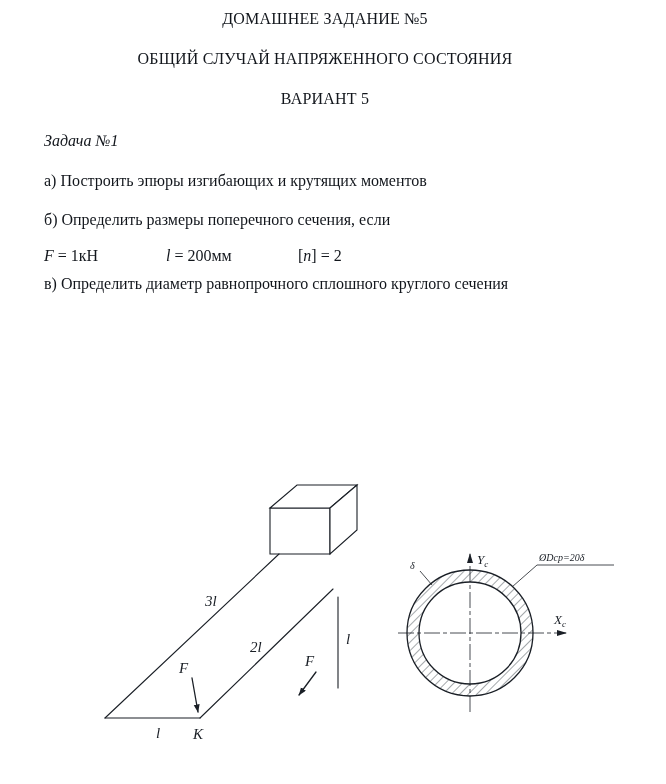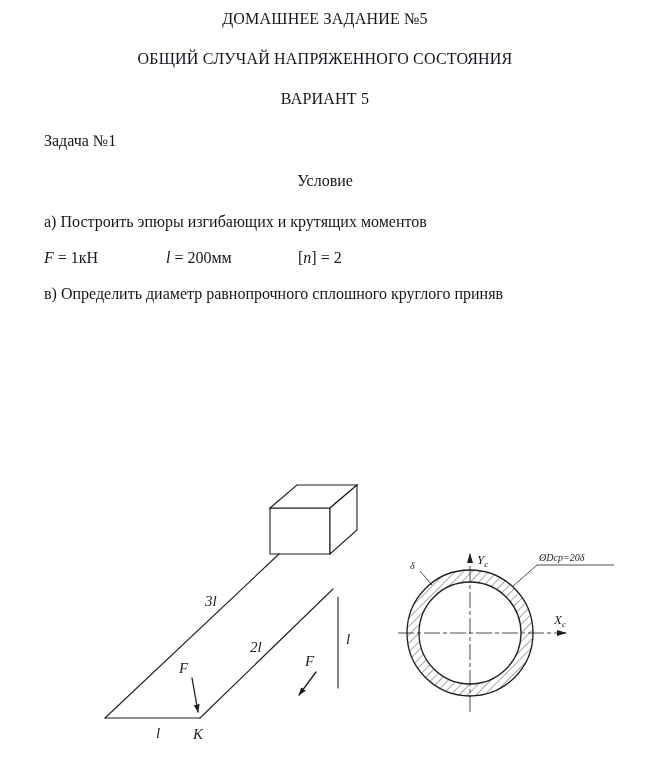--- a/index.html
+++ b/index.html
@@ -4,56 +4,56 @@
 <style>
   * { margin:0; padding:0; box-sizing:border-box; }
   html,body { background:#ffffff; }
   body {
     width:666px; height:784px; position:relative; overflow:hidden;
     font-family:"Liberation Serif", serif; color:#12161c;
   }
   .page { position:relative; width:666px; height:784px; padding:10px 60px 0 44px; }
   .title-line { text-align:center; font-size:16px; margin-bottom:22px; letter-spacing:.2px; }
   .para { font-size:16px; line-height:1.4; margin-bottom:16px; }
-  .task { margin-top:2px; margin-bottom:18px; }
+  .task { margin-top:2px; margin-bottom:18px;font-style:italic; }
   .centered { text-align:center; margin-bottom:18px; }
   .params {
     display:grid; grid-template-columns:122px 132px 190px auto;
-    font-size:16px; margin-bottom:16px;font-family:Liberation Serif, serif;
+    font-size:16px; margin-bottom:8px;font-family:Liberation Serif, serif;
   }
   i, .it { font-style:italic; }
   sub, sup { font-size:11px; }
   .figure-wrap { position:absolute; left:0; top:466px; width:666px; height:318px; }
   svg text { font-family:"Liberation Serif", serif; fill:#1a1f26; }
 </style>
 </head>
 <body>
 
 <div class="page">
 
   <div>
     <div class="title-line">ДОМАШНЕЕ ЗАДАНИЕ №5</div>
     <div class="title-line">ОБЩИЙ СЛУЧАЙ НАПРЯЖЕННОГО СОСТОЯНИЯ</div>
     <div class="title-line">ВАРИАНТ 5</div>
   </div>
 
   <p class="para task">Задача №1</p>
 
-  <p class="para centered">Условие</p>
 
   <p class="para">а) Построить эпюры изгибающих и крутящих моментов</p>
 
+  <p class="para">б) Определить размеры поперечного сечения, если</p>
 
   <div class="params">
     <span><i>F</i><span> = 1кН</span></span>
     <span><i>l</i><span> = 200мм</span></span>
     <span><span>[</span><i>n</i><span>] = 2</span></span>
   </div>
 
-  <p class="para">в) Определить диаметр равнопрочного сплошного круглого приняв</p>
+  <p class="para">в) Определить диаметр равнопрочного сплошного круглого сечения</p>
 
 
   <div class="figure-wrap">
     <svg width="666" height="318" viewBox="0 0 666 318" xmlns="http://www.w3.org/2000/svg">
       <defs>
         <marker id="arrF" markerWidth="10" markerHeight="8" refX="7.5" refY="3" orient="auto" markerUnits="userSpaceOnUse">
           <path d="M0,0 L8,3 L0,6 z" fill="#1a1f26"></path>
         </marker>
         <marker id="arrA" markerWidth="12" markerHeight="8" refX="9" refY="3" orient="auto" markerUnits="userSpaceOnUse">
           <path d="M0,0 L10,3 L0,6 z" fill="#1a1f26"></path>

